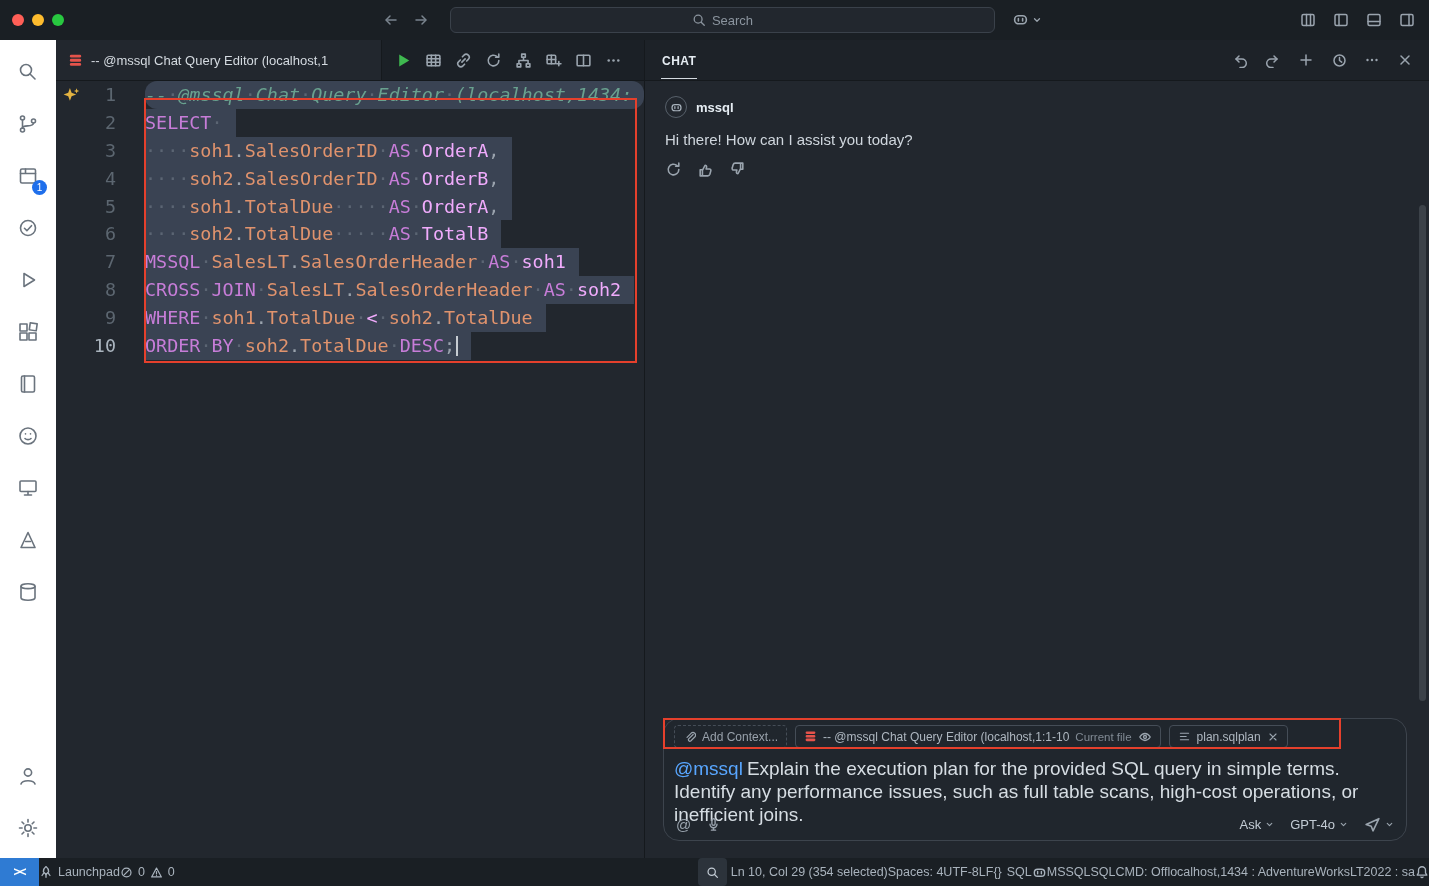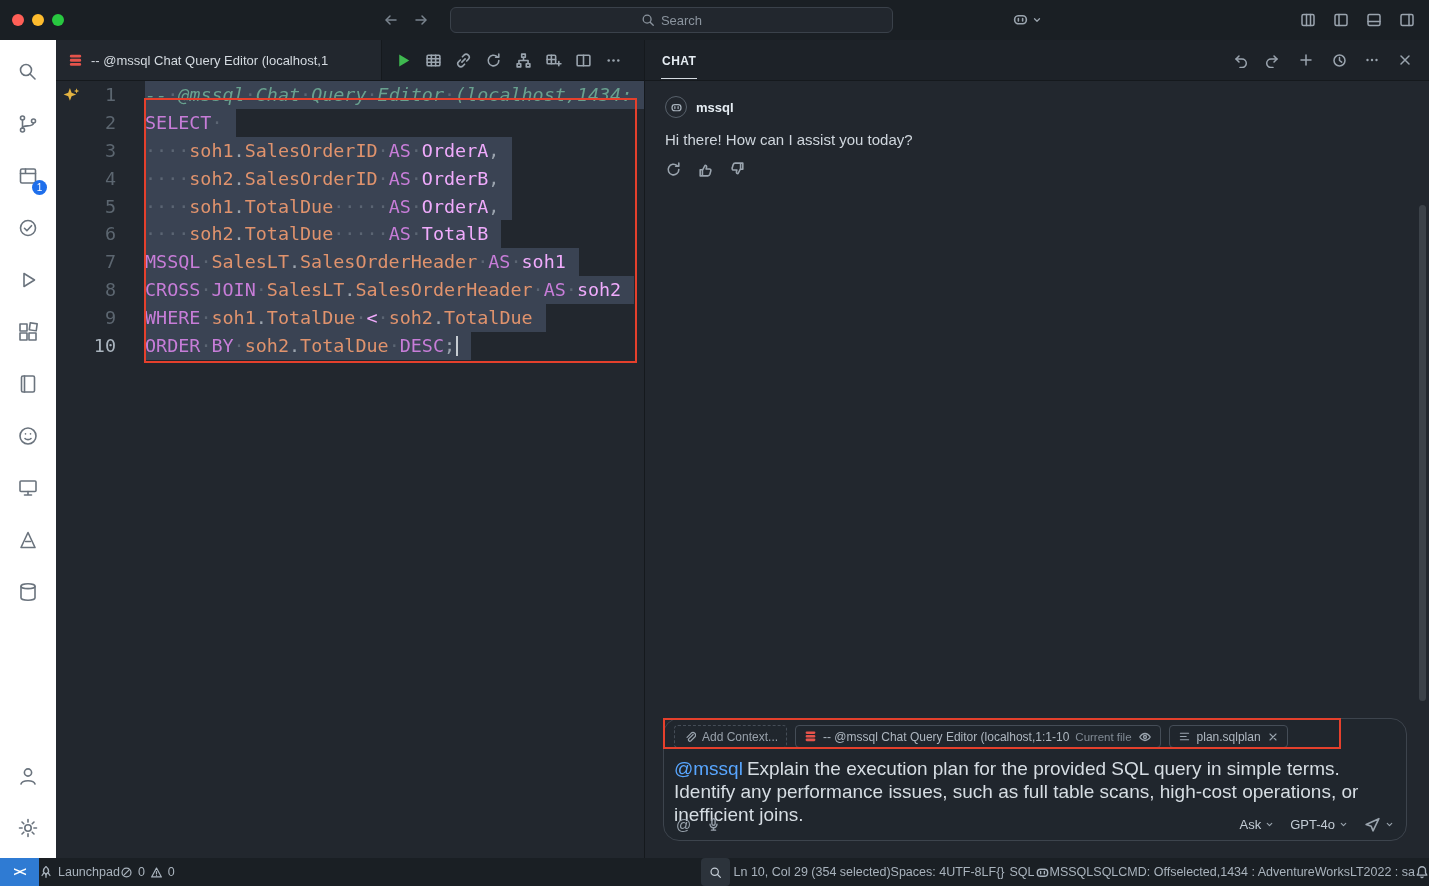--- a/index.html
+++ b/index.html
@@ -12,21 +12,21 @@
   svg{ display:block; }
   .st{ stroke:#9aa4ae; fill:none; stroke-width:1.5; stroke-linecap:round; stroke-linejoin:round; }
 
   
   .titlebar{ position:absolute; top:0; left:0; right:0; height:40px; background:#1a1f24; }
   .traffic{ position:absolute; left:12px; top:14px; display:flex; gap:8px; }
   .tl{ width:12px; height:12px; border-radius:50%; }
   .tl.r{ background:#ff5f57; } .tl.y{ background:#febc2e; } .tl.g{ background:#28c840; }
   .navarrows{ position:absolute; left:383px; top:12px; display:flex; gap:14px; }
   .searchbox{
-    position:absolute; left:450px; top:7px; width:443px; height:26px;
+    position:absolute; left:450px; top:7px; width:545px; height:26px;
     background:#22272e; border:1px solid #3a414a; border-radius:6px;
     display:flex; align-items:center; justify-content:center; gap:6px; color:#8b949e;
   }
   .copilot-menu{ position:absolute; left:1012px; top:11px; display:flex; align-items:center; gap:3px; }
   .layout-icons{ position:absolute; right:14px; top:12px; display:flex; gap:17px; }
 
   
   .main{ position:absolute; top:40px; bottom:28px; left:0; right:0; display:flex; }
 
   .activitybar{ width:56px; background:#ffffff; display:flex; flex-direction:column; align-items:center; padding:6px 0 4px; }
@@ -45,21 +45,21 @@
   .editor-actions{ margin-left:auto; display:flex; align-items:center; gap:13px; padding-right:22px; }
   .ea{ display:flex; align-items:center; }
 
   .editor{ flex:1; position:relative; font-family:"DejaVu Sans Mono", monospace; font-size:18.4px; line-height:27.9px; }
   .gutter{ position:absolute; left:0; top:0; width:60px; text-align:right; color:#5c6670; }
   .gutter .ln{ height:27.9px; }
   .gutter .ln.active{ color:#aab4be; }
   .code{ position:absolute; left:60px; right:0; top:0; overflow:hidden; }
   .code-line{ height:27.9px; padding-left:29px; white-space:pre; }
   .sel{ background:#3a4353; display:inline-block; padding-right:13px; }
-  .sel-full{ display:block; padding-right:0; }
+  .sel-full{ display:block; padding-right:0;border-radius:12px; }
   .tk-kw{ color:#c77dd8; }
   .tk-id{ color:#e0936d; }
   .tk-pl{ color:#f0abfc; }
   .tk-pu{ color:#9aa3ad; }
   .tk-ws{ color:#5b6573; }
   .tk-cmt{ color:#69a18f; font-style:italic; }
   .cursor{ display:inline-block; width:2px; height:20px; background:#c6ccd2; vertical-align:text-bottom; margin-left:1px; }
   .sparkle{ position:absolute; left:6px; top:5px; }
 
   
@@ -634,21 +634,21 @@
             </svg>
           </span>
       </div>
       <div class="sb-item">
           <span>MSSQL</span>
         </div>
       <div class="sb-item">
           <span>SQLCMD: Off</span>
         </div>
       <div class="sb-item">
-          <span>selected,1434 : AdventureWorksLT2022 : sa</span>
+          <span>localhost,1434 : AdventureWorksLT2022 : sa</span>
         </div>
       <div class="sb-item">
         <span>
             <svg width="14" height="14" viewBox="0 0 16 16" class="st" style="stroke:#a9b3bd">
               <path d="M8 2a4 4 0 0 1 4 4v3l1.5 2.5h-11L4 9V6a4 4 0 0 1 4-4z"></path>
               <path d="M6.8 13.7a1.3 1.3 0 0 0 2.4 0"></path>
             </svg>
           </span>
       </div>
     </div>

